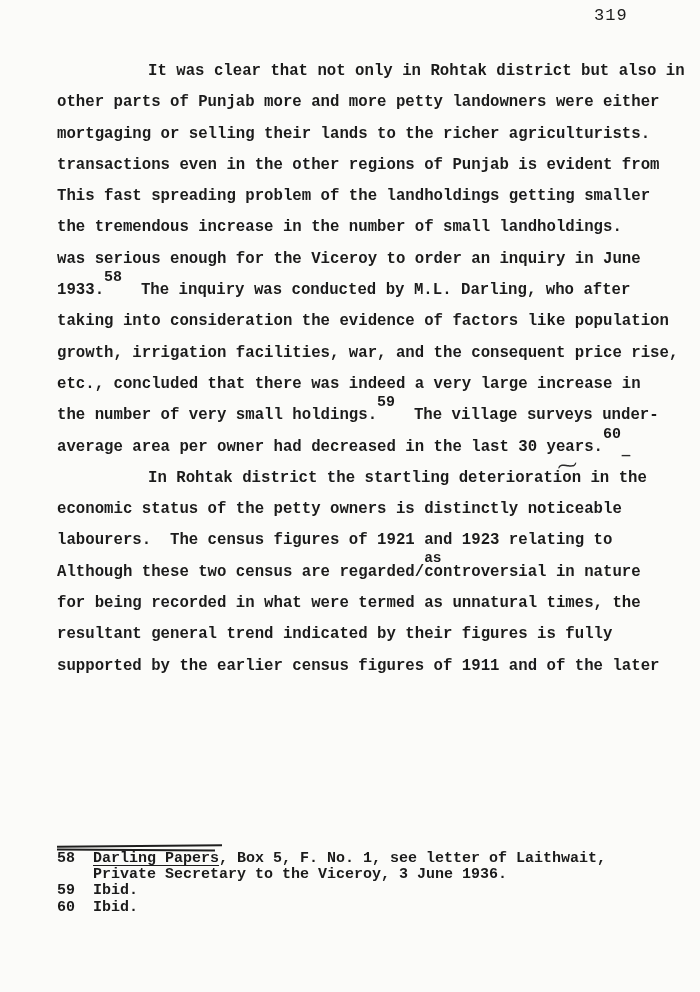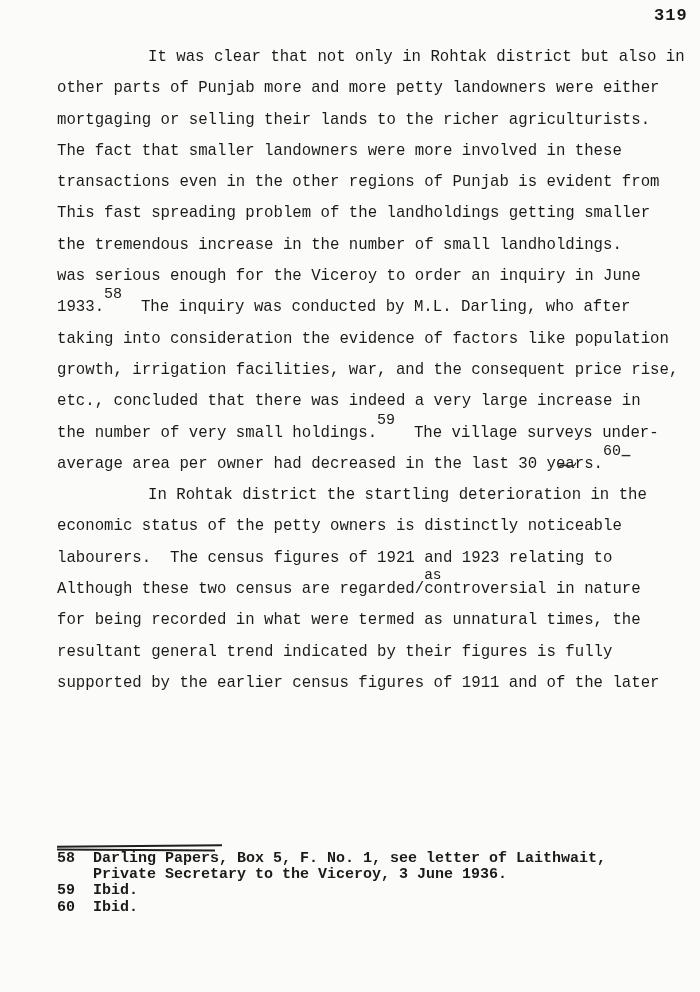--- a/index.html
+++ b/index.html
@@ -10,31 +10,31 @@
     color: #1b1b1b;
     overflow: hidden;
   }
   .page {
     position: relative;
     width: 700px; height: 992px;
     background: #fbfbf9;
   }
   .page-number {
     position: absolute;
-    top: 6px; left: 654px;
+    top: 6px; left: 594px;
     font-size: 17px;
-    font-weight: 700;
+    font-weight: 400;
     letter-spacing: 1px;
   }
   .body-text {
     position: absolute;
-    top: 42px; left: 57px;
+    top: 56px; left: 57px;
     width: 640px;
     font-size: 15.7px;
-    font-weight: 400;
+    font-weight: 700;
   }
   .line {
     height: 31.3px;
     line-height: 31.3px;
     white-space: pre;
   }
   .line.indent { padding-left: 91px; }
   .sup {
     position: relative;
     top: -13px;
@@ -75,34 +75,33 @@
     font-size: 15px;
     font-weight: 600;
   }
   .fn-row {
     display: flex;
     line-height: 16.2px;
     white-space: pre;
   }
   .fn-num { width: 36px; flex: 0 0 36px; }
   .fn-cont { padding-left: 36px; line-height: 16.2px; white-space: pre; }
-  .u { text-underline-offset: 2.5px; }
+  .u { text-decoration: underline; text-underline-offset: 2.5px; }
 </style>
 </head>
 <body>
 
 <div class="page">
 
   <div class="page-number">319</div>
 
   <div class="body-text">
     <div class="line indent"><span>It was clear that not only in Rohtak district but also in</span></div>
     <div class="line"><span>other parts of Punjab more and more petty landowners were either</span></div>
     <div class="line"><span>mortgaging or selling their lands to the richer agriculturists.</span></div>
-    <div class="line"><span>The fact that smaller landowners were more involved in these</span></div>
     <div class="line"><span>transactions even in the other regions of Punjab is evident from</span></div>
     <div class="line"><span>This fast spreading problem of the landholdings getting smaller</span></div>
     <div class="line"><span>the tremendous increase in the number of small landholdings.</span></div>
     <div class="line"><span>was serious enough for the Viceroy to order an inquiry in June</span></div>
     <div class="line"><span>1933.</span><span class="sup">58</span><span>  The inquiry was conducted by M.L. Darling, who after</span></div>
     <div class="line"><span>taking into consideration the evidence of factors like population</span></div>
     <div class="line"><span>growth, irrigation facilities, war, and the consequent price rise,</span></div>
     <div class="line"><span>etc., concluded that there was indeed a very large increase in</span></div>
     <div class="line"><span>the number of very small holdings.</span><span class="sup">59</span><span>  The village surveys under-</span></div>
     <div class="line"><span>average area per owner had decreased in the last 30 years.</span><span class="sup">60</span><span></span></div>

